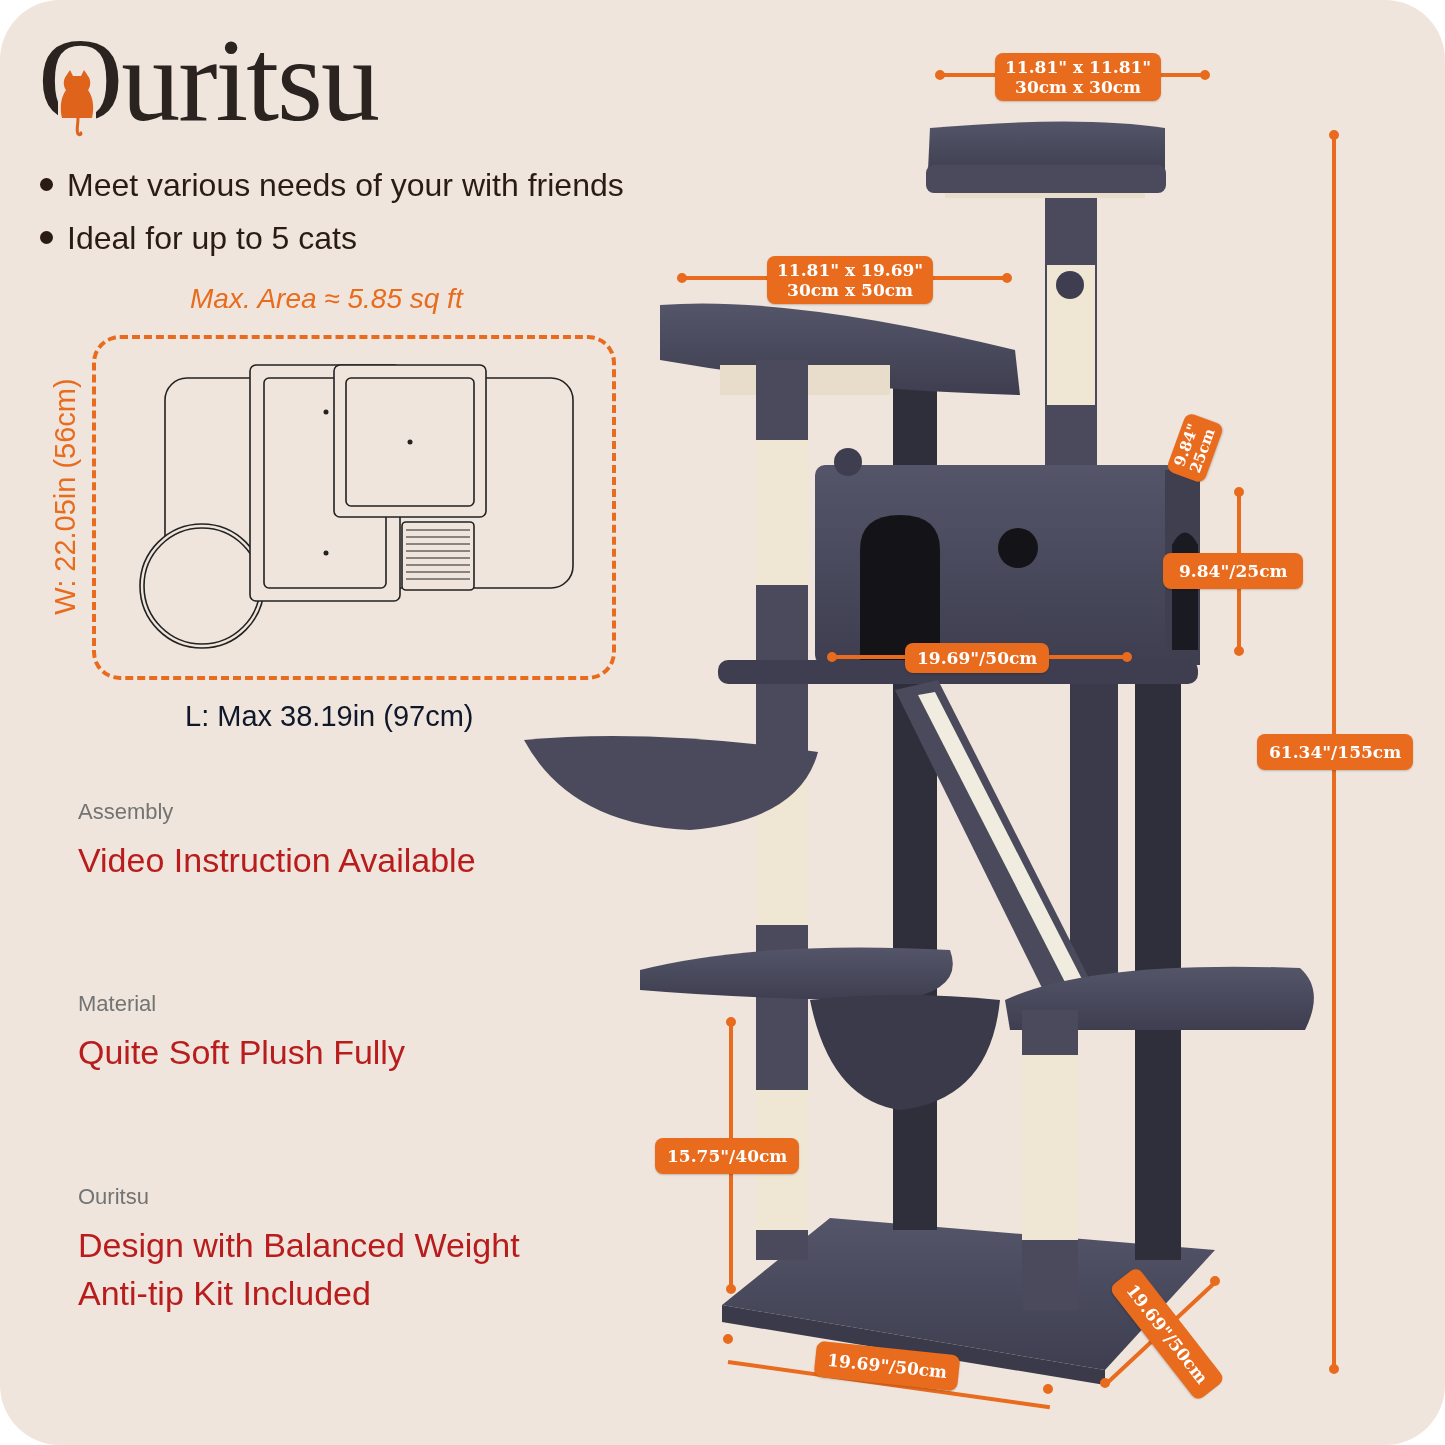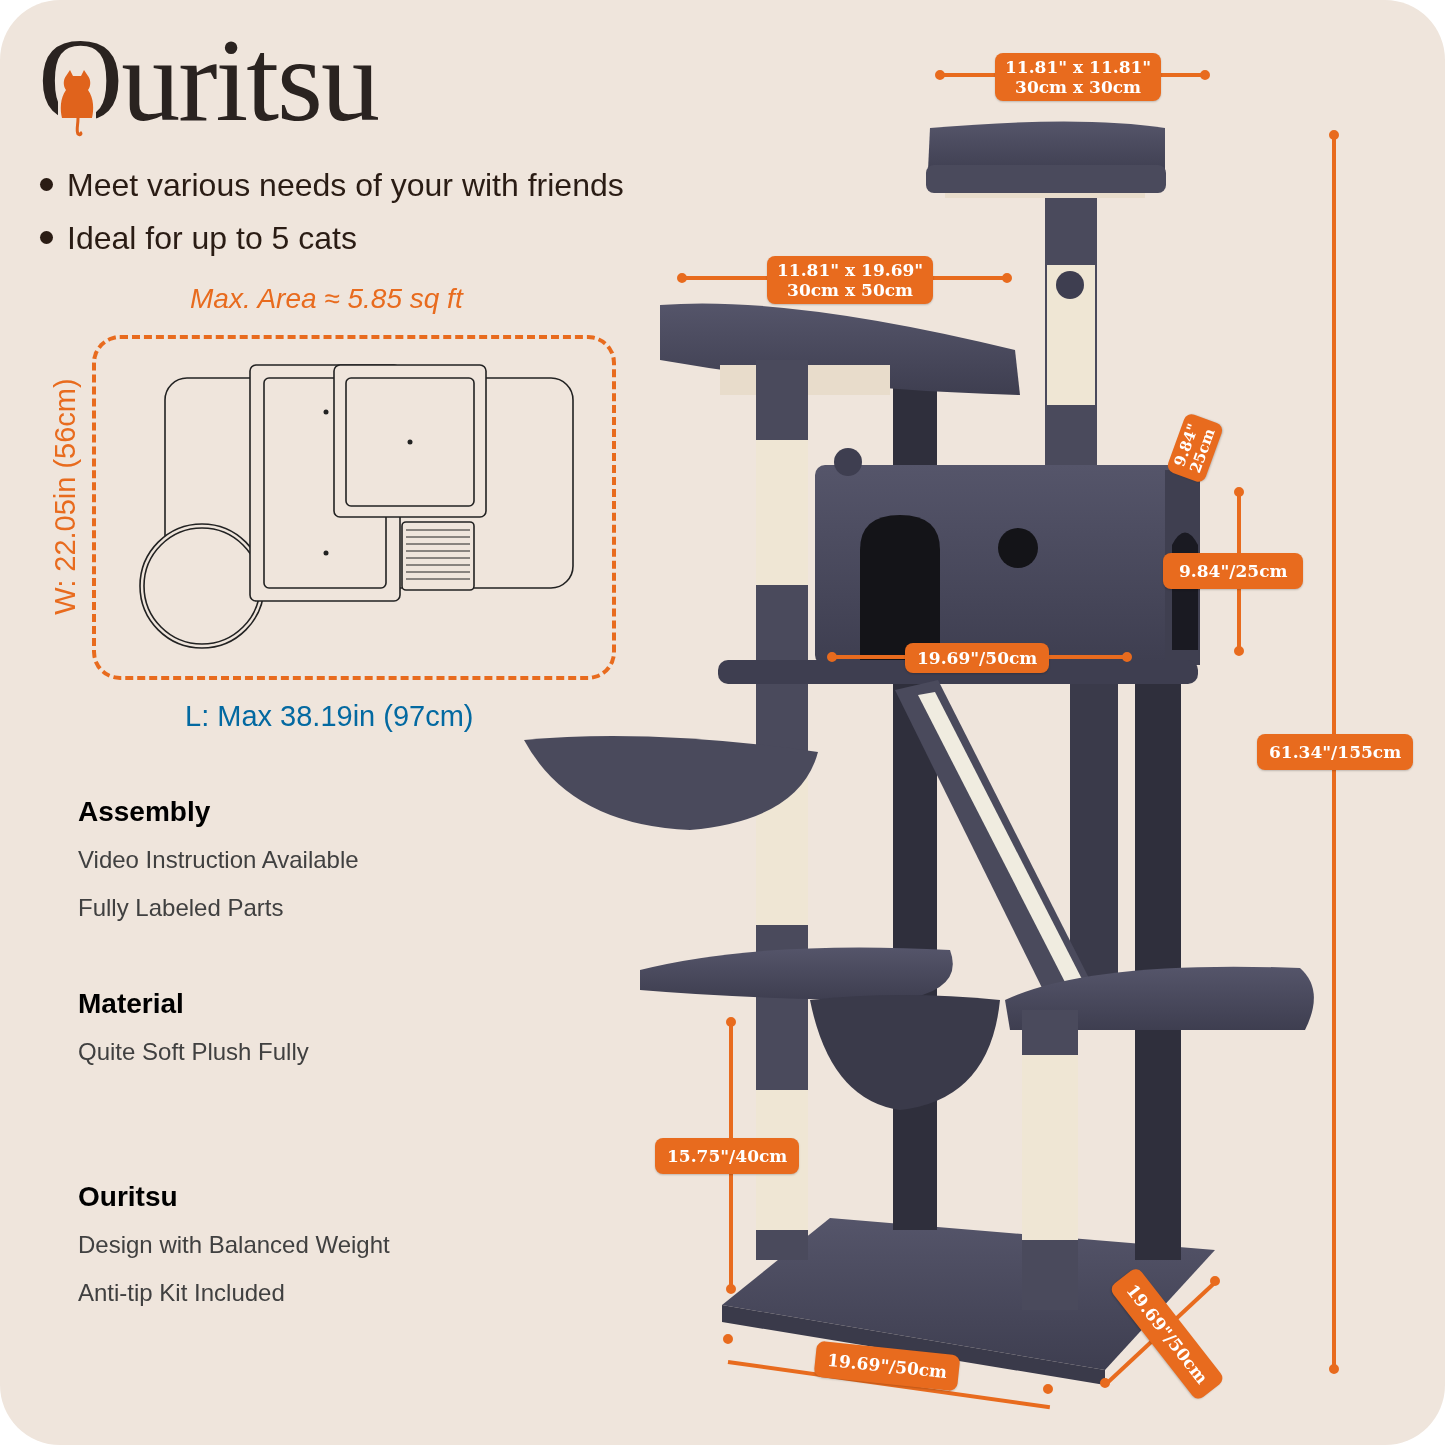--- a/index.html
+++ b/index.html
@@ -6,25 +6,25 @@
   body { width:1445px; height:1445px; background:#ffffff; overflow:hidden; font-family:"Liberation Sans", sans-serif; }
   .canvas { position:relative; width:1445px; height:1445px; background:#efe5dc; border-radius:60px; overflow:hidden; }
   .brand { position:absolute; left:38px; top:22px; font-family:"Liberation Serif", "DejaVu Serif", serif; font-size:118px; color:#2a2320; letter-spacing:-2px; line-height:1; }
   .brand-cat { position:absolute; left:58px; top:68px; width:38px; height:72px; }
   .bullets { position:absolute; left:40px; top:165px; }
   .bullet { font-size:32px; color:#2a1c14; height:53px; line-height:40px; white-space:nowrap; }
   .bullet .dot { display:inline-block; width:13px; height:13px; background:#2a1c14; border-radius:50%; margin-right:14px; vertical-align:middle; position:relative; top:-3px; }
   .area-title { position:absolute; left:190px; top:283px; font-size:28px; color:#e86b1e; white-space:nowrap;font-style:italic; }
   .area-box { position:absolute; left:92px; top:335px; width:524px; height:345px; border:4px dashed #e86b1e; border-radius:28px; box-sizing:border-box; }
   .w-label { position:absolute; left:-135px; top:480px; font-size:29px; color:#e86b1e; transform:rotate(-90deg); transform-origin:center; width:400px; text-align:center; white-space:nowrap; }
-  .l-label { position:absolute; left:185px; top:700px; font-size:29px; color:#0369a1; white-space:nowrap; }
+  .l-label { position:absolute; left:185px; top:700px; font-size:29px; color:#0f172a; white-space:nowrap; }
   .footprint { position:absolute; left:130px; top:360px; }
   .section { position:absolute; left:78px; }
-  .sec-title { font-size:28px; color:#000000; font-weight:bold; height:48px; line-height:34px; }
-  .sec-line { font-size:24px; color:#404040; height:48px; line-height:34px; white-space:nowrap; }
+  .sec-title { font-size:22px; color:#737373; font-weight:normal; height:48px; line-height:34px; }
+  .sec-line { font-size:34px; color:#b91c1c; height:48px; line-height:34px; white-space:nowrap; }
   .tree { position:absolute; left:520px; top:100px; }
   .dim-label { position:absolute; background:#e86b1e; color:#fff; font-family:"DejaVu Serif", "Liberation Serif", serif; font-weight:bold; font-size:17px; border-radius:8px; padding:4px 10px; text-align:center; white-space:nowrap; line-height:20px; box-shadow:0 1px 2px rgba(0,0,0,0.2); }
   .dim-line { position:absolute; background:#e86b1e; }
   .dim-end { position:absolute; width:10px; height:10px; border-radius:50%; background:#e86b1e; border:2px solid #e86b1e; box-sizing:border-box; }
 </style>
 </head>
 <body>
 
 <div class="canvas">
 
@@ -66,21 +66,20 @@
         <line x1="276" y1="219" x2="340" y2="219"></line>
     </g>
     <circle cx="196" cy="52" r="2.5" fill="#222"></circle>
     <circle cx="280" cy="82" r="2.5" fill="#222"></circle>
     <circle cx="196" cy="193" r="2.5" fill="#222"></circle>
   </svg>
 
   <div class="section" style="top:795px;">
     <div class="sec-title">Assembly</div>
     <div class="sec-line">Video Instruction Available</div>
-    <div class="sec-line">Fully Labeled Parts</div>
   </div>
   <div class="section" style="top:987px;">
     <div class="sec-title">Material</div>
     <div class="sec-line">Quite Soft Plush Fully</div>
   </div>
   <div class="section" style="top:1180px;">
     <div class="sec-title">Ouritsu</div>
     <div class="sec-line">Design with Balanced Weight</div>
     <div class="sec-line">Anti-tip Kit Included</div>
   </div>

